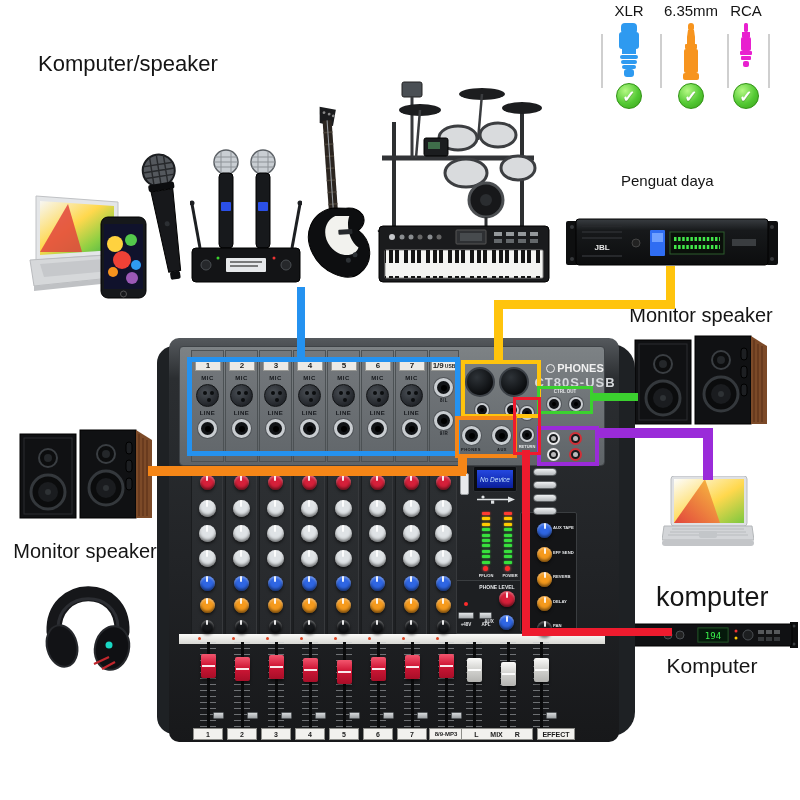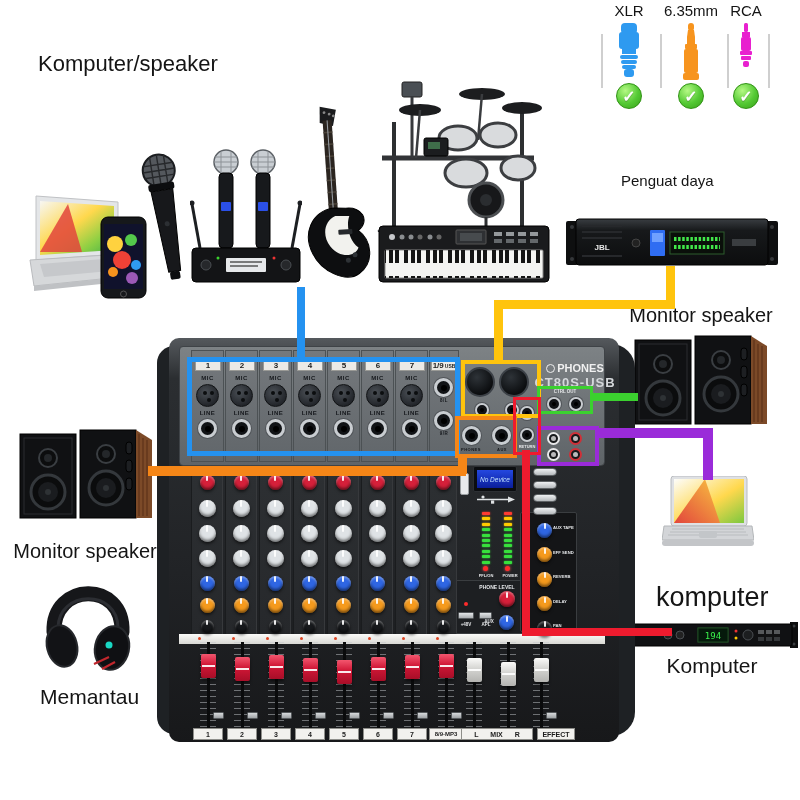--- a/index.html
+++ b/index.html
@@ -409,21 +409,20 @@
           <ellipse cx="24" cy="78" rx="15" ry="21" fill="#121316" stroke="#26282c" stroke-width="2"></ellipse>
         </g>
       <g transform="rotate(12 74 80)">
           <ellipse cx="74" cy="80" rx="17" ry="22" fill="#0f1013" stroke="#26282c" stroke-width="2"></ellipse>
         </g>
       <circle cx="71" cy="77" r="3.5" fill="#19d8c4"></circle>
       <path d="M56,96 L71,89 M64,101 L77,94" stroke="#c1272d" stroke-width="2.2"></path>
     </svg>
   </div>
   <div class="abs" style="left:40px;top:682px;font-size:21px;line-height:30px;color:#141414">
-    <div>Memantau</div>
   </div>
 
   <div id="mixer">
     <div class="cheek" style="left:2px;top:10px;width:34px;height:388px"></div>
     <div class="cheek" style="left:432px;top:8px;width:48px;height:392px"></div>
     <div id="mx-body">
       <div id="jackpanel" style="left:10px;top:8px"></div>
     </div>
 
     <div id="brand">

